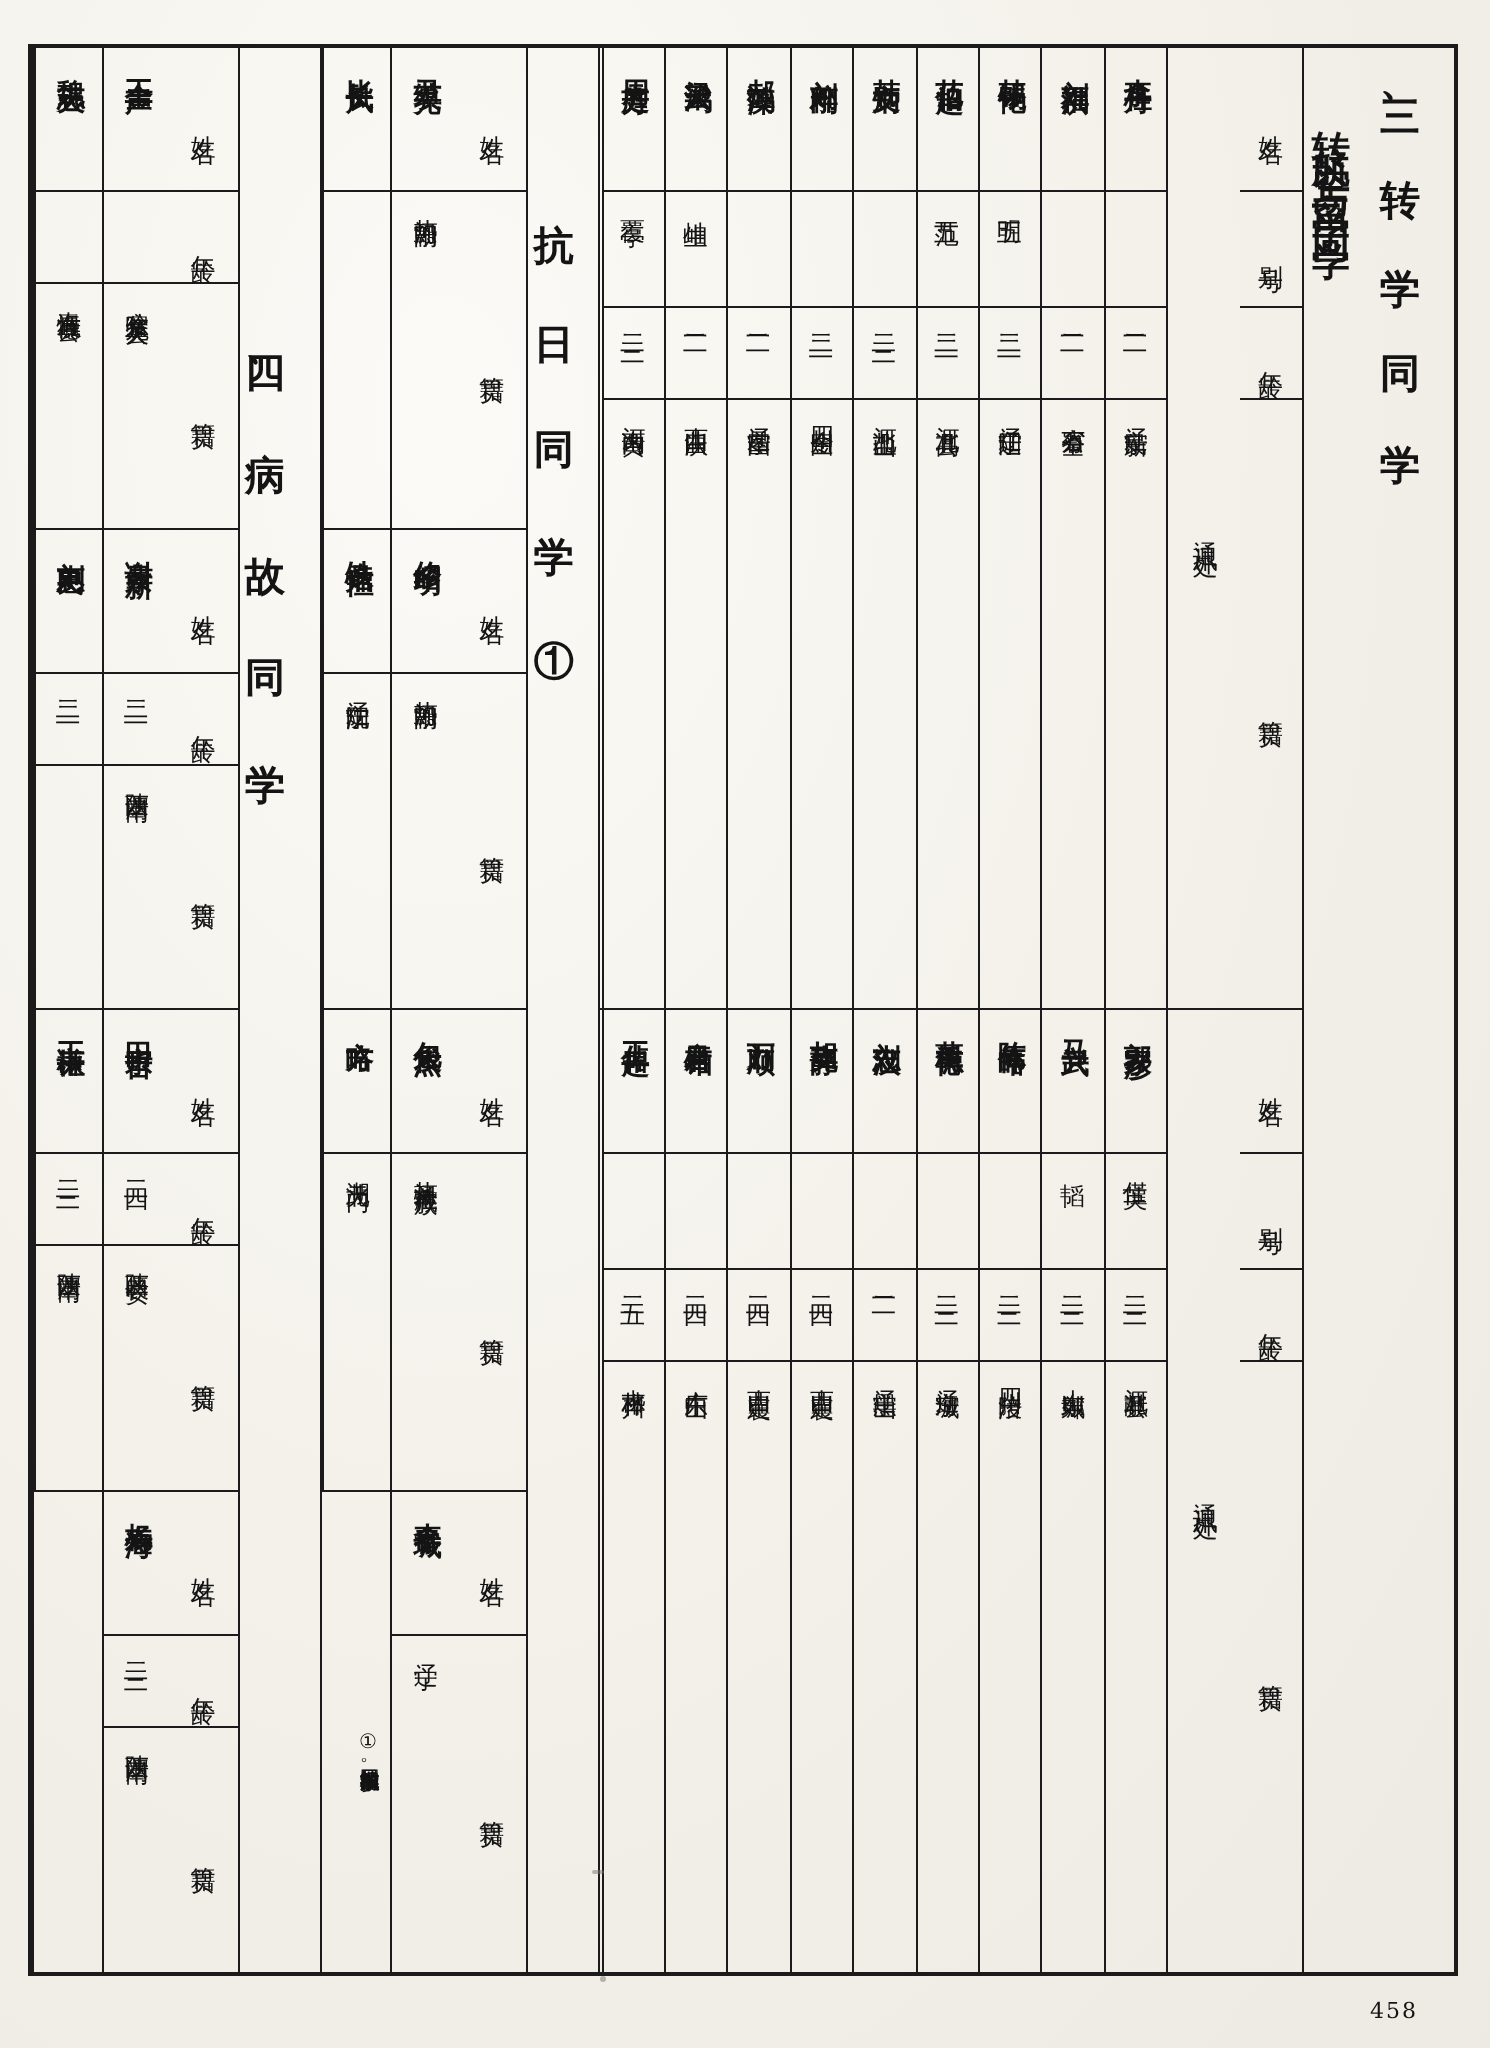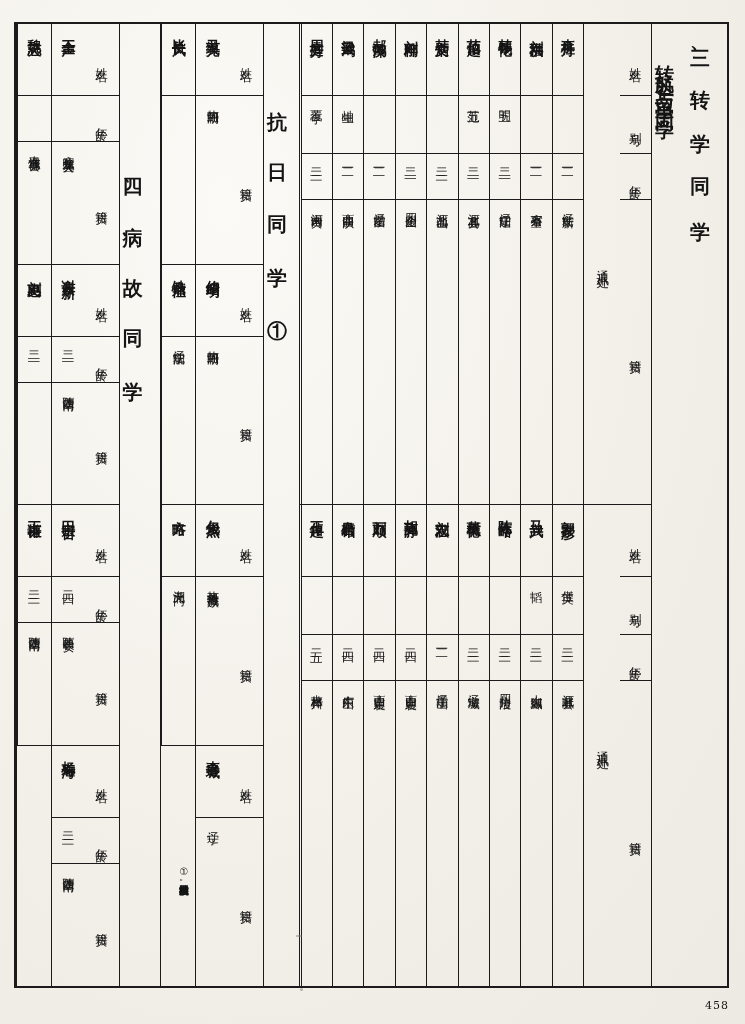--- a/index.html
+++ b/index.html
@@ -90,21 +90,21 @@
   .hcell.alias{height:58px;}
   .hcell.age{height:46px;}
   .addrcol{
     width:40px;
     border-left:1.5px solid #1b1b1b;
     display:flex;align-items:center;justify-content:center;
     box-sizing:border-box;
   }
   .addrcol .v{font-size:12.5px;letter-spacing:3px;}
   .pagenum{
-    position:absolute;right:16px;bottom:12px;
+    position:absolute;right:36px;bottom:12px;
     font-size:11px;font-family:"DejaVu Serif","Liberation Serif",serif;
     letter-spacing:1px;
     text-align:right;
   }
   .note .v{font-size:10px;line-height:12px;letter-spacing:0;}
   .smudge{
     position:absolute;width:3px;height:3px;background:#7a756c;border-radius:50%;opacity:.5;
   }
   .blockwrap{display:flex;flex-direction:column;height:100%;}
   .half{height:50%;box-sizing:border-box;position:relative;}

